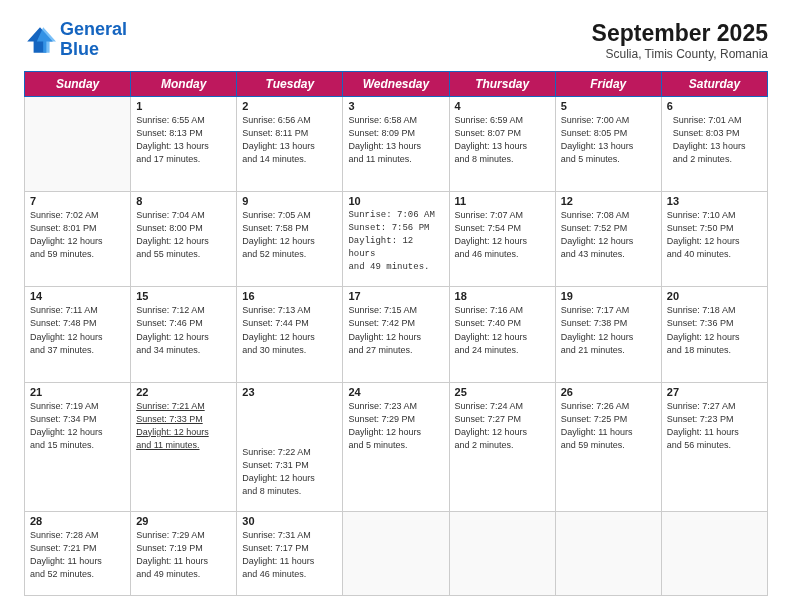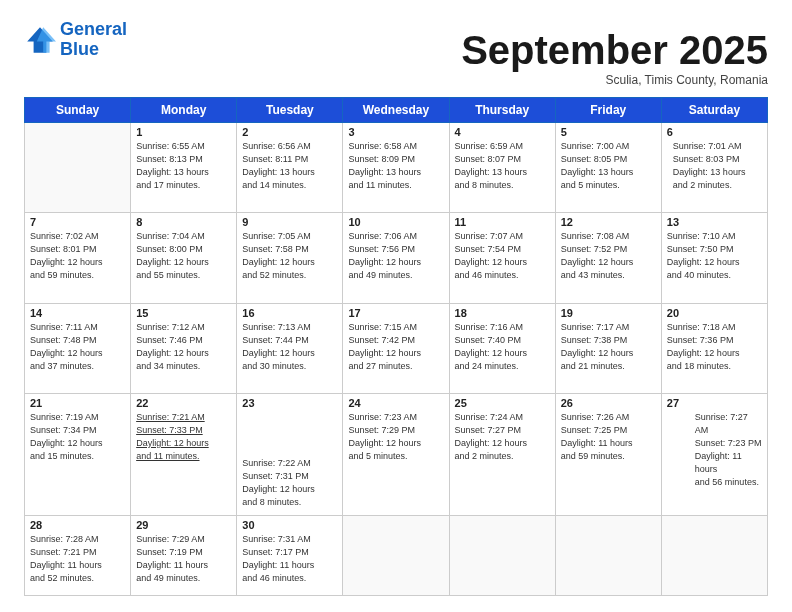--- a/index.html
+++ b/index.html
@@ -38,44 +38,44 @@
       color: #1565C0;
     }
     .logo-icon {
       width: 32px;
       height: 32px;
     }
     .title-block {
       text-align: right;
     }
     .month-title {
-      font-size: 40px;
+      font-size: 23px;
       font-weight: bold;
       color: #1a1a1a;
-      margin-top: 8px;
     }
     .subtitle {
       font-size: 12px;
       color: #444;
     }
     .calendar {
       flex: 1;
       border: 1px solid #bbb;
       border-collapse: collapse;
       width: 100%;
       table-layout: fixed;
     }
     .calendar th {
-      background: #1d4ed8;
+      background: #be185d;
       color: #fff;
       font-size: 12px;
       font-weight: bold;
       text-align: center;
       padding: 5px 2px;
       border: 1px solid #1565C0;
+      font-style: italic;
     }
     .calendar td {
       border: 1px solid #ccc;
       vertical-align: top;
       padding: 3px 5px;
       font-size: 9.5px;
       color: #222;
       width: calc(100% / 7);
       height: 88px;
     }
@@ -193,21 +193,21 @@
           </td>
           <td>
             <span class="day-num">9</span>
             <div class="day-info" style="white-space: pre-line;">Sunrise: 7:05 AM
 Sunset: 7:58 PM
 Daylight: 12 hours
 and 52 minutes.</div>
           </td>
           <td>
             <span class="day-num">10</span>
-            <div class="day-info" style="white-space: pre-line;">Sunrise: 7:06 AM
+            <div class="day-info" style="white-space: pre-line; font-family: Liberation Mono, monospace;">Sunrise: 7:06 AM
 Sunset: 7:56 PM
 Daylight: 12 hours
 and 49 minutes.</div>
           </td>
           <td>
             <span class="day-num">11</span>
             <div class="day-info" style="white-space: pre-line;">Sunrise: 7:07 AM
 Sunset: 7:54 PM
 Daylight: 12 hours
 and 46 minutes.</div>
@@ -316,21 +316,21 @@
           </td>
           <td>
             <span class="day-num">26</span>
             <div class="day-info" style="white-space: pre-line;">Sunrise: 7:26 AM
 Sunset: 7:25 PM
 Daylight: 11 hours
 and 59 minutes.</div>
           </td>
           <td>
             <span class="day-num">27</span>
-            <div class="day-info" style="white-space: pre-line; margin-left: 28px;">Sunrise: 7:27 AM
+            <div class="day-info" style="white-space: pre-line;">Sunrise: 7:27 AM
 Sunset: 7:23 PM
 Daylight: 11 hours
 and 56 minutes.</div>
           </td>
         </tr>
         <tr class="last-row">
           <td>
             <span class="day-num">28</span>
             <div class="day-info" style="white-space: pre-line;">Sunrise: 7:28 AM
 Sunset: 7:21 PM

